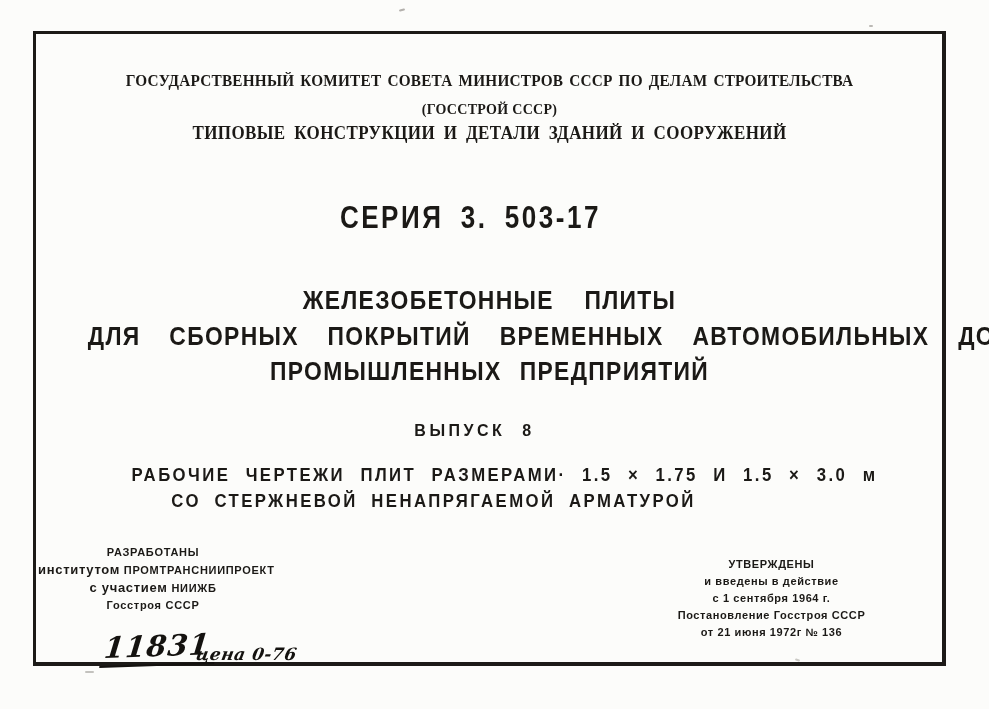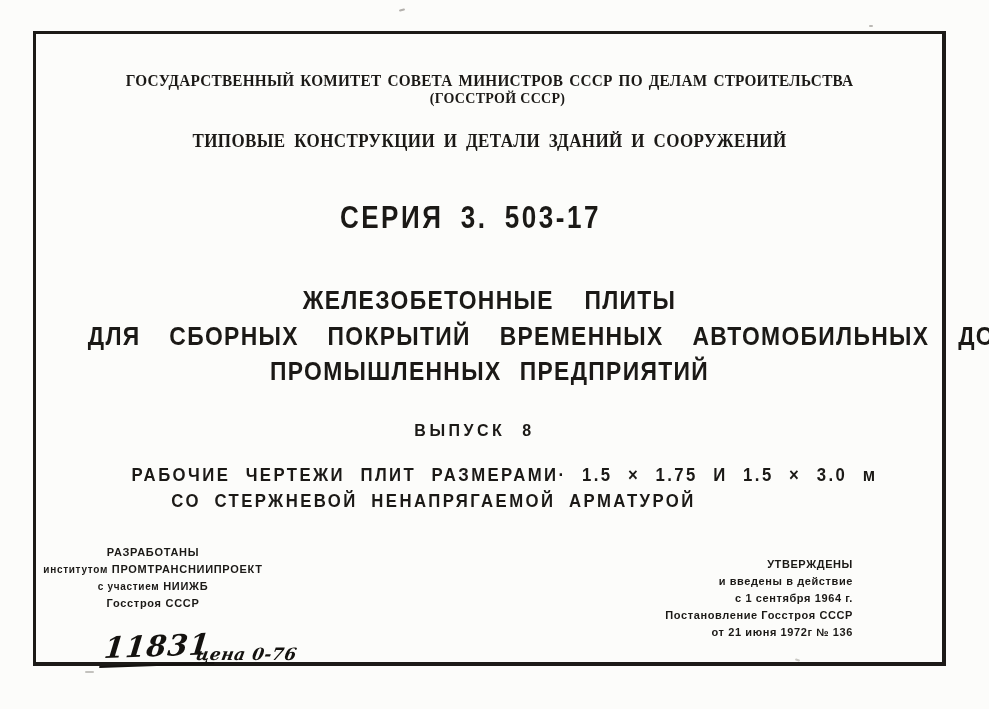--- a/index.html
+++ b/index.html
@@ -23,45 +23,45 @@
   }
   
   .line{
     position:absolute;left:33px;width:913px;
     text-align:center;white-space:nowrap;color:var(--ink);
   }
   .serif-head{font-family:"Liberation Serif", serif;font-weight:bold;}
   .stencil{font-family:"Liberation Sans", sans-serif;font-weight:bold;}
 
   #org-line-1{top:73px;font-size:15px;letter-spacing:0.2px;word-spacing:2px;transform:scale(1.02,1.1);}
-  #org-line-2{top:91px;font-size:14px;letter-spacing:0.3px;padding-left:8px;}
-  #catalog-line{top:132px;font-size:17px;letter-spacing:0.4px;word-spacing:4px;transform:scaleY(1.05);}
+  #org-line-2{top:102px;font-size:14px;letter-spacing:0.3px;}
+  #catalog-line{top:124px;font-size:17px;letter-spacing:0.4px;word-spacing:4px;transform:scaleY(1.05);}
 
   #series-line{top:200px;font-size:31px;letter-spacing:3px;word-spacing:9px;
     transform:translateX(-19px) scale(0.84,1.0);}
 
   #title-line-1{top:285px;font-size:26px;letter-spacing:1.5px;word-spacing:26px;transform:scale(0.88,1.02);}
   #title-line-2{top:321px;font-size:26px;letter-spacing:1.5px;word-spacing:24px;transform:scale(0.88,1.02);}
   #title-line-3{top:356px;font-size:26px;letter-spacing:1.5px;word-spacing:12px;transform:scale(0.88,1.02);}
 
   #issue-line{top:422px;font-size:16px;letter-spacing:3.5px;word-spacing:9px;transform:translateX(-15px);}
 
   #subtitle-line-1{top:465px;font-size:18px;letter-spacing:2.6px;word-spacing:9px;transform:translateX(15px) scaleX(0.93);}
   #subtitle-line-2{top:491px;font-size:18px;letter-spacing:2.6px;word-spacing:7px;transform:translateX(-56px) scaleX(0.93);}
 
   
   .block{
     position:absolute;text-align:center;white-space:nowrap;
     font-family:"Liberation Sans", sans-serif;font-weight:bold;color:var(--ink);
   }
   #developed-block{left:38px;top:544px;width:230px;}
   #developed-block .bl{font-size:11px;line-height:17px;letter-spacing:0.7px;}
-  #approved-block{left:618px;top:556px;width:235px;text-align:right;}
+  #approved-block{left:654px;top:556px;width:235px;}
   #approved-block .bl{font-size:11px;line-height:17px;letter-spacing:0.6px;}
-  .bl .sm{font-size:10px;}
+  .bl .sm{font-size:13px;}
   .bl.sm-line{font-size:10.5px;}
 
   
   .hand{
     position:absolute;font-family:"DejaVu Serif", serif;
     font-style:italic;font-weight:bold;color:#14120f;white-space:nowrap;
   }
   #inventory-number{
     left:101px;top:631px;font-size:29px;letter-spacing:1px;
     transform:rotate(-2deg) skewX(-8deg);

